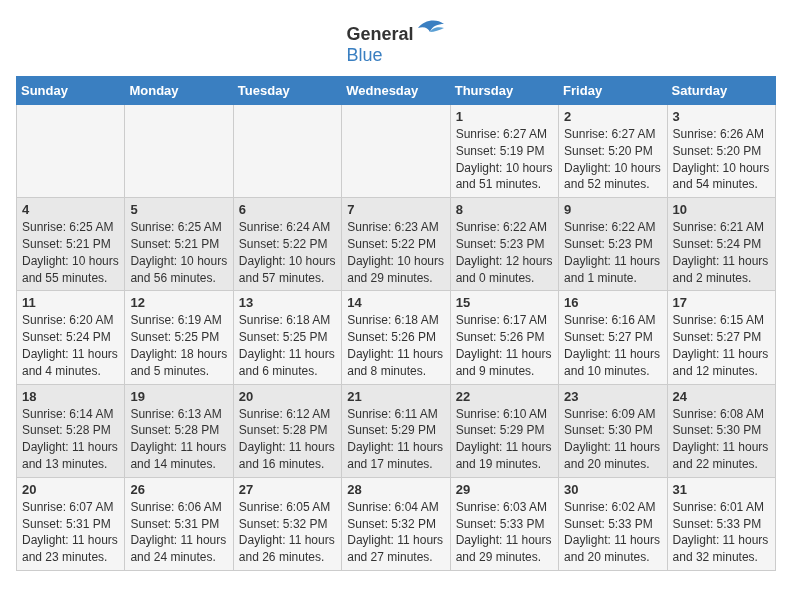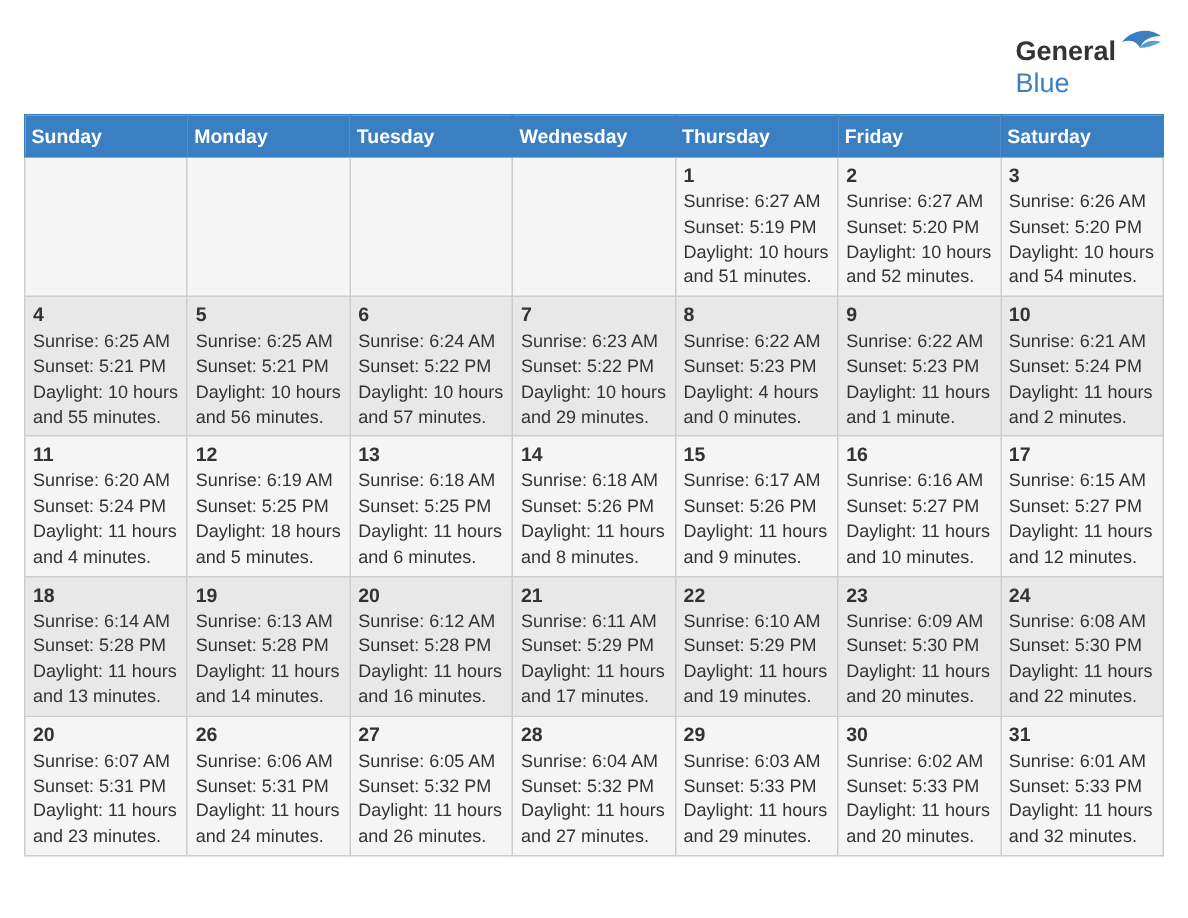--- a/index.html
+++ b/index.html
@@ -5,21 +5,21 @@
     * { box-sizing: border-box; margin: 0; padding: 0; }
     body {
       font-family: Arial, sans-serif;
       background: #fff;
       width: 792px;
       min-height: 612px;
       padding: 16px;
     }
     .header-section {
       display: flex;
-      justify-content: flex-end;
+      justify-content: center;
       align-items: flex-start;
       margin-bottom: 10px;
     }
     .logo {
       display: flex;
       align-items: center;
     }
     .logo-icon {
       width: 30px;
       height: 24px;
@@ -143,21 +143,21 @@
         <td>
           <div class="day-number">6</div>
           <div class="day-info"><span>Sunrise: 6:24 AM</span><br><span>Sunset: 5:22 PM</span><br><span>Daylight: 10 hours and 57 minutes.</span></div>
         </td>
         <td>
           <div class="day-number">7</div>
           <div class="day-info"><span>Sunrise: 6:23 AM</span><br><span>Sunset: 5:22 PM</span><br><span>Daylight: 10 hours and 29 minutes.</span></div>
         </td>
         <td>
           <div class="day-number">8</div>
-          <div class="day-info"><span>Sunrise: 6:22 AM</span><br><span>Sunset: 5:23 PM</span><br><span>Daylight: 4 hours and 0 minutes.</span></div>
+          <div class="day-info"><span>Sunrise: 6:22 AM</span><br><span>Sunset: 5:23 PM</span><br><span>Daylight: 12 hours and 0 minutes.</span></div>
         </td>
         <td>
           <div class="day-number">9</div>
           <div class="day-info"><span>Sunrise: 6:22 AM</span><br><span>Sunset: 5:23 PM</span><br><span>Daylight: 11 hours and 1 minute.</span></div>
         </td>
         <td>
           <div class="day-number">10</div>
           <div class="day-info"><span>Sunrise: 6:21 AM</span><br><span>Sunset: 5:24 PM</span><br><span>Daylight: 11 hours and 2 minutes.</span></div>
         </td>
       </tr>

